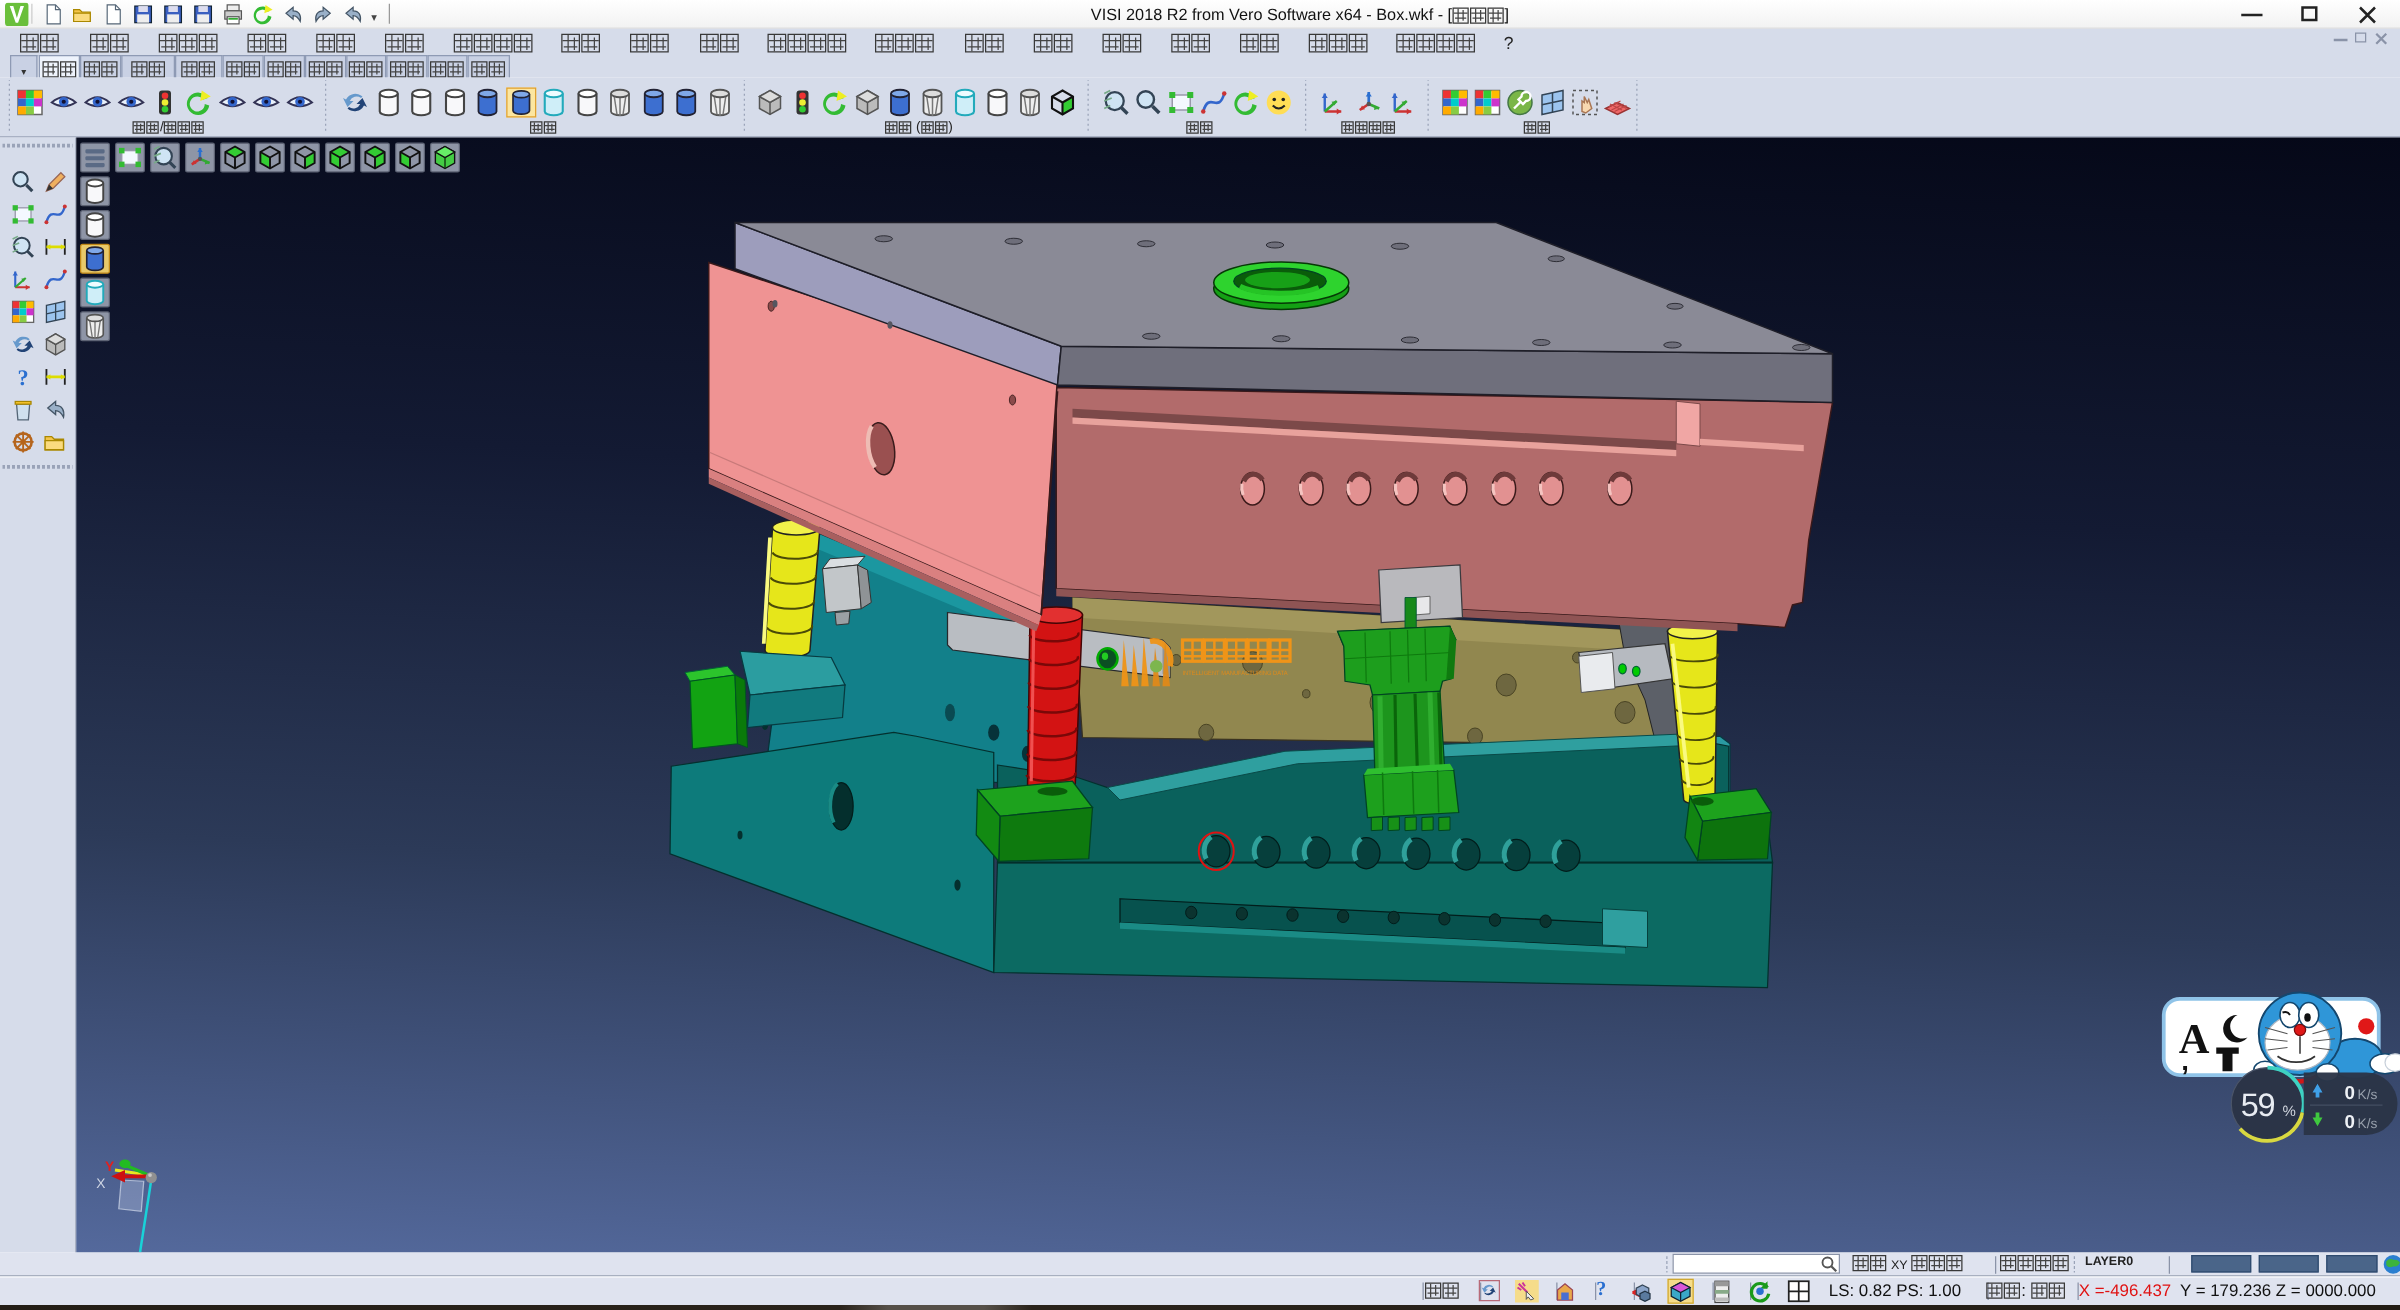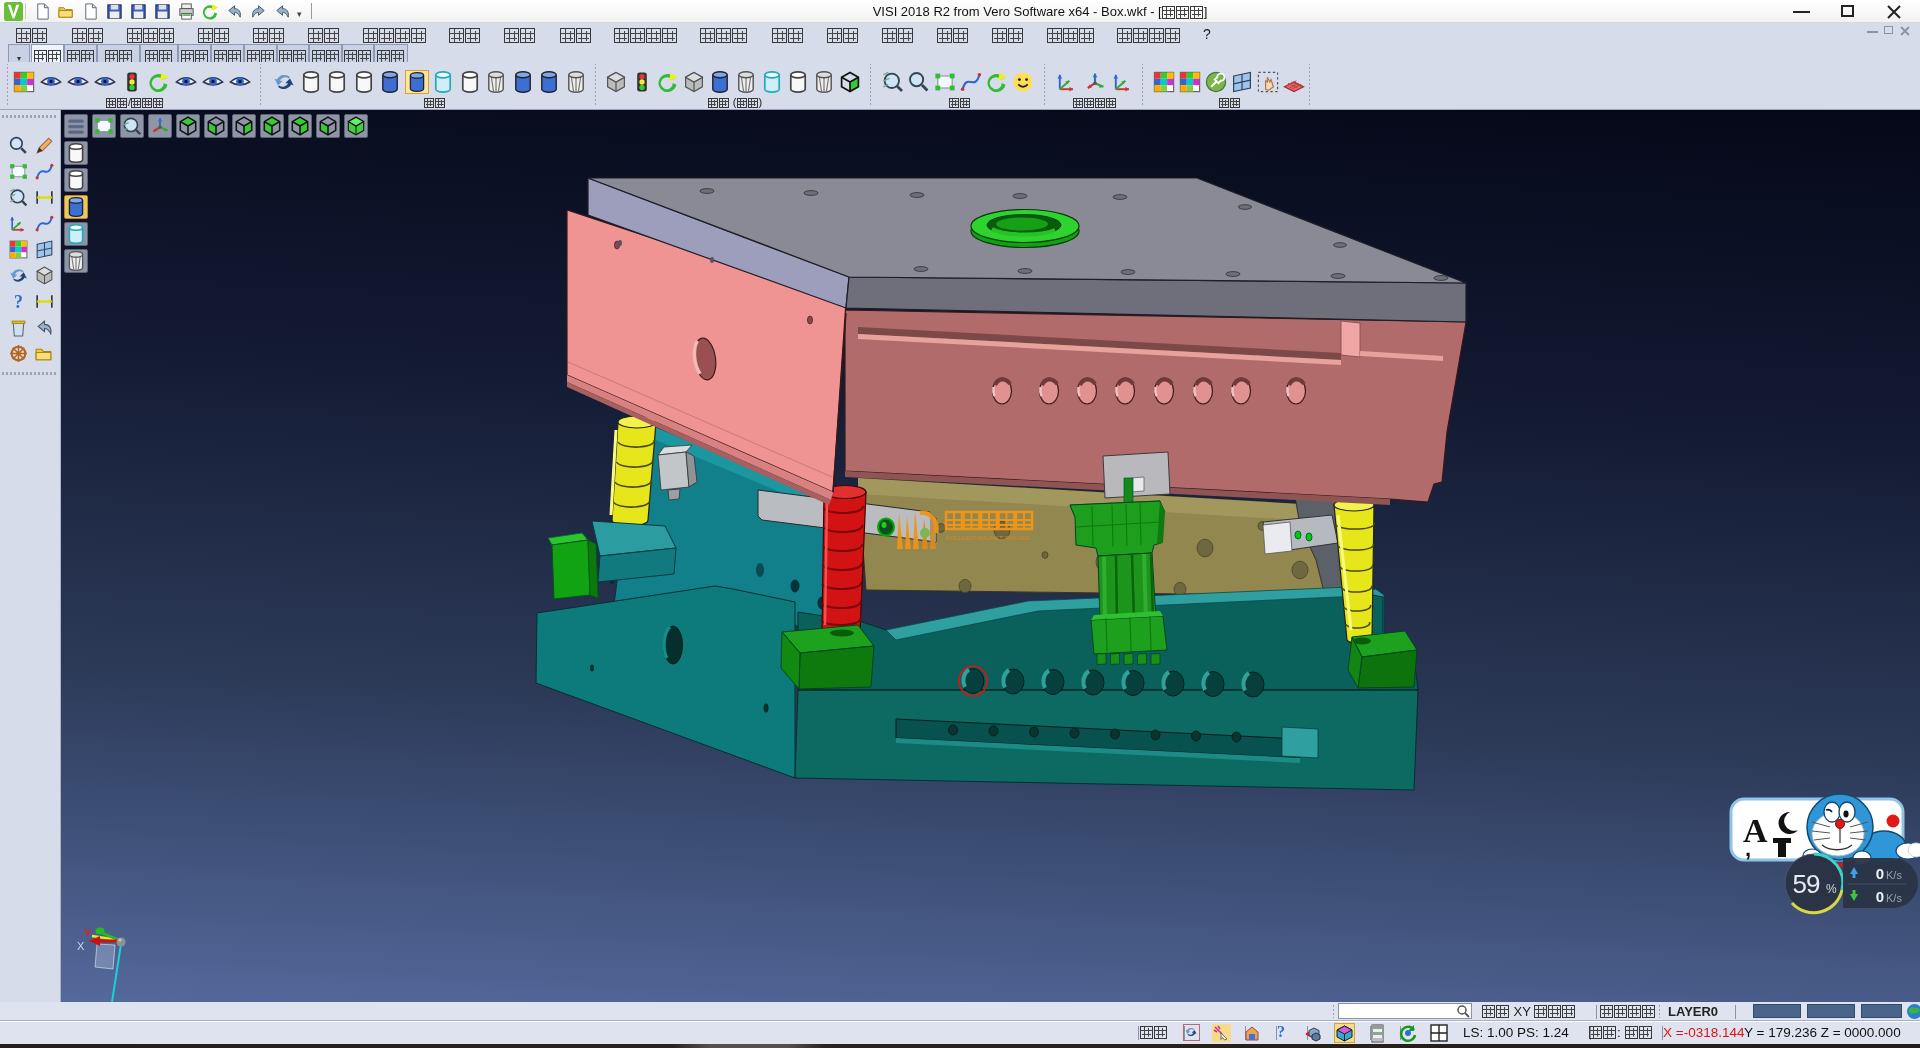--- a/index.html
+++ b/index.html
@@ -840,21 +840,21 @@
 <path d="M 1843 858 h 50 a 16 16 0 0 1 0 50 h -50 Z" fill="#2b3447" opacity="0.96"></path>
 <path d="M 1850 874 l 4 -7 4 7 h -2.5 v 4 h -3 v -4 Z" fill="#3fa0e8"></path>
 <text x="1884" y="879" font-size="15" font-weight="bold" fill="#eef1f5" text-anchor="end">0</text>
 <text x="1886" y="879" font-size="11" fill="#98a0ac">K/s</text>
 <line x1="1848" y1="884" x2="1906" y2="884" stroke="#454f62" stroke-width="1"></line>
 <path d="M 1850 894 l 4 7 4 -7 h -2.5 v -4 h -3 v 4 Z" fill="#3fc83f"></path>
 <text x="1884" y="902" font-size="15" font-weight="bold" fill="#eef1f5" text-anchor="end">0</text>
 <text x="1886" y="902" font-size="11" fill="#98a0ac">K/s</text>
 </svg>
 </div>
-<div id="status1" style="font-size:13px;color:#222">
+<div id="status1" style="font-size:10px;color:#222">
 <div style="position:absolute;left:1332px;top:3px;width:3px;height:13px;background:repeating-linear-gradient(#9aa3b8 0 2px,transparent 2px 4px) center/1px 100% no-repeat"></div>
 <div style="position:absolute;left:1338px;top:1px;width:134px;height:16px;background:#fff;border:1px solid #8a93a8"></div>
 <svg style="position:absolute;left:1456px;top:2px" width="15" height="15">
         <circle cx="6" cy="6" r="4" fill="none" stroke="#555" stroke-width="1.5"></circle>
         <line x1="9" y1="9" x2="13" y2="13" stroke="#555" stroke-width="1.8"></line>
       </svg>
 <span style="position:absolute;left:1482px;top:2px"><span class="zh z14" style="vertical-align:-2px"></span><span class="zh z14" style="vertical-align:-2px"></span> XY <span class="zh z14" style="vertical-align:-2px"></span><span class="zh z14" style="vertical-align:-2px"></span><span class="zh z14" style="vertical-align:-2px"></span></span>
 <span class="st-sep" style="position:absolute;left:1588px;top:3px"></span>
 <span style="position:absolute;left:1600px;top:2px"><span class="zh z14" style="vertical-align:-2px"></span><span class="zh z14" style="vertical-align:-2px"></span><span class="zh z14" style="vertical-align:-2px"></span><span class="zh z14" style="vertical-align:-2px"></span></span>
 <div style="position:absolute;left:1658px;top:3px;width:3px;height:13px;background:repeating-linear-gradient(#9aa3b8 0 2px,transparent 2px 4px) center/1px 100% no-repeat"></div>
@@ -909,20 +909,20 @@
 <svg style="position:absolute;left:1398px;top:1px" width="20" height="20">
         <path d="M16 7 A7 7 0 1 0 17 12" fill="none" stroke="#1a9a1a" stroke-width="2.5"></path>
         <path d="M16 2 v6 h-6Z" fill="#1a9a1a"></path>
         <circle cx="10" cy="10" r="3" fill="#2a6fd0"></circle>
       </svg>
 <span class="st-sep" style="position:absolute;left:1423px;top:4px"></span>
 <svg style="position:absolute;left:1429px;top:1px" width="20" height="20">
         <rect x="2" y="2" width="16" height="16" fill="#fff" stroke="#222" stroke-width="1.4"></rect>
         <path d="M10 2 V18 M2 10 H18" stroke="#222" stroke-width="1.4"></path>
       </svg>
-<span style="position:absolute;left:1463px;top:3px">LS: 1.00 PS: 1.24</span>
+<span style="position:absolute;left:1463px;top:3px">LS: 0.82 PS: 1.00</span>
 <span class="st-sep" style="position:absolute;left:1582px;top:4px"></span>
 <span style="position:absolute;left:1589px;top:3px"><span class="zh z14" style="vertical-align:-2px"></span><span class="zh z14" style="vertical-align:-2px"></span>: <span class="zh z14" style="vertical-align:-2px"></span><span class="zh z14" style="vertical-align:-2px"></span></span>
 <span class="st-sep" style="position:absolute;left:1654px;top:4px"></span>
-<span style="position:absolute;left:1663px;top:3px;color:#e01212">X =-0318.144</span>
+<span style="position:absolute;left:1663px;top:3px;color:#e01212">X =-496.437</span>
 <span style="position:absolute;left:1744px;top:3px">Y = 179.236 Z = 0000.000</span>
 </div>
 <div id="taskbar"></div>
 </div>
 </body></html>

